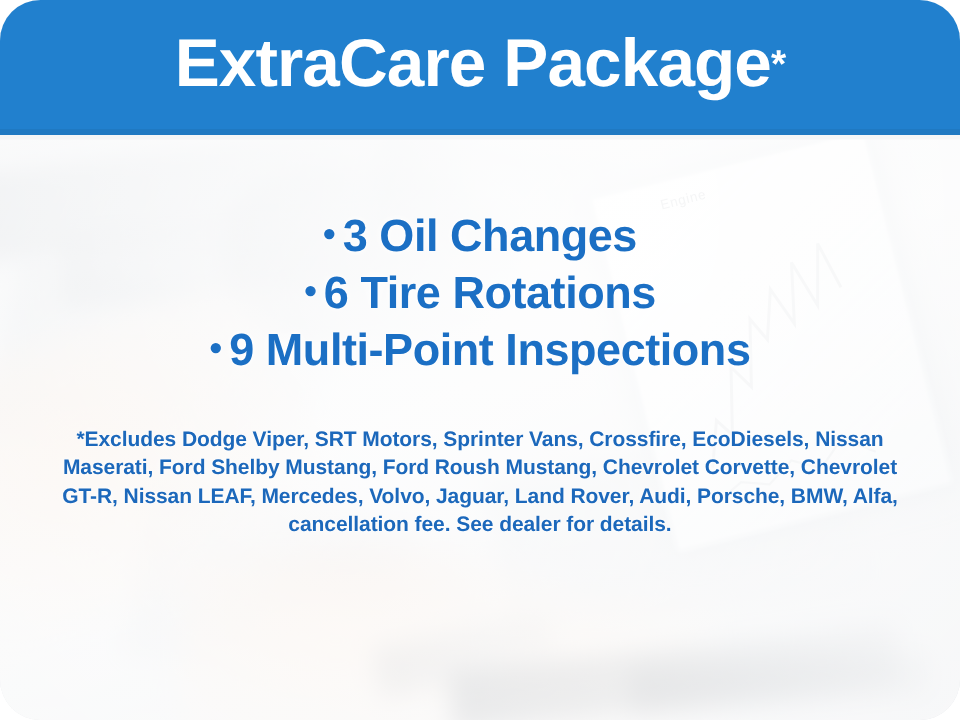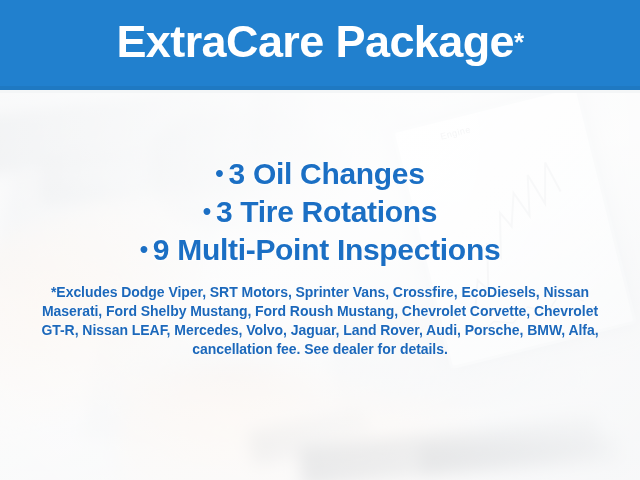--- a/index.html
+++ b/index.html
@@ -7,20 +7,21 @@
     padding: 0;
     background: #ffffff;
   }
   #ad {
     position: relative;
     width: 640px;
     height: 480px;
     overflow: hidden;
     font-family: "Liberation Sans", sans-serif;
     background: #eceef0;
+    border-radius: 27px;
   }
 
   
   .photo {
     position: absolute;
     inset: 0;
     overflow: hidden;
   }
   .photo-base {
     position: absolute;
@@ -153,21 +154,20 @@
     line-height: 0;
   }
 
   
   .bullets {
     position: absolute;
     left: 0; top: 138px;
     width: 640px;
     z-index: 4;
     text-align: center;
-    margin-top: 16px;
   }
   .bullet-line {
     color: #1b6fc4;
     font-size: 30px;
     font-weight: bold;
     line-height: 37px;
     letter-spacing: -0.3px;
     white-space: nowrap;
     text-shadow: 0 0 9px rgba(255,255,255,.95), 0 0 3px rgba(255,255,255,.9);
   }
@@ -234,21 +234,21 @@
   <div class="title">
     <span>ExtraCare Package</span>
       <sup>*</sup>
   </div>
 
   <div class="bullets">
     <div class="bullet-line">
       <span class="dot">•</span><span>3 Oil Changes</span>
     </div>
     <div class="bullet-line">
-      <span class="dot">•</span><span>3 Tire Rotations</span>
+      <span class="dot">•</span><span>6 Tire Rotations</span>
     </div>
     <div class="bullet-line">
       <span class="dot">•</span><span>9 Multi-Point Inspections</span>
     </div>
   </div>
 
   <div class="fineprint">
     <div class="fp-line">*Excludes Dodge Viper, SRT Motors, Sprinter Vans, Crossfire, EcoDiesels, Nissan</div>
     <div class="fp-line">Maserati, Ford Shelby Mustang, Ford Roush Mustang, Chevrolet Corvette, Chevrolet</div>
     <div class="fp-line">GT-R, Nissan LEAF, Mercedes, Volvo, Jaguar, Land Rover, Audi, Porsche, BMW, Alfa,</div>

